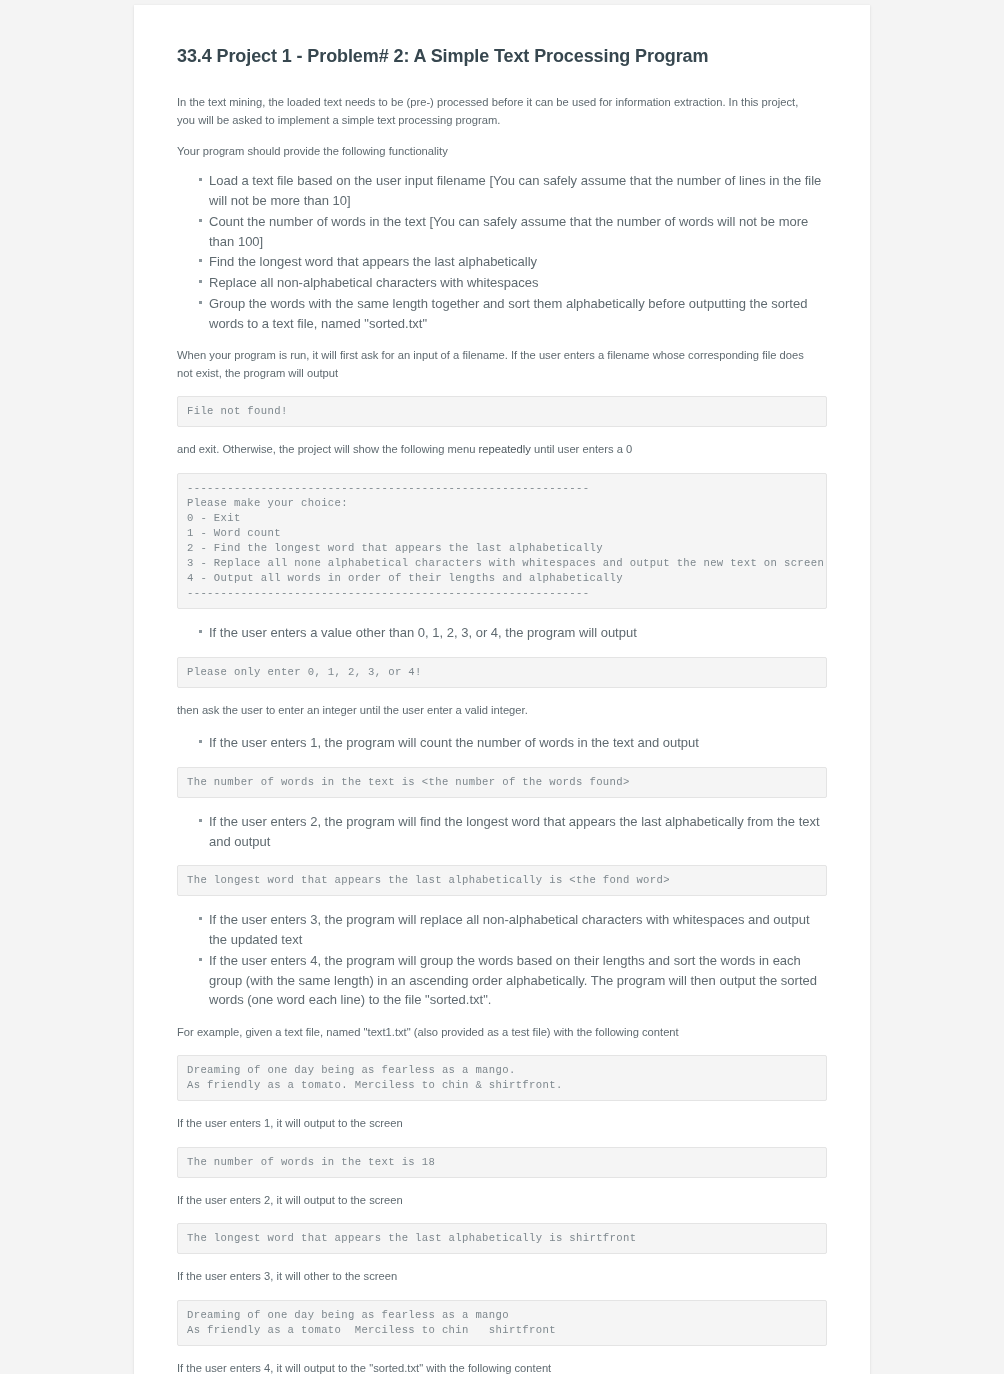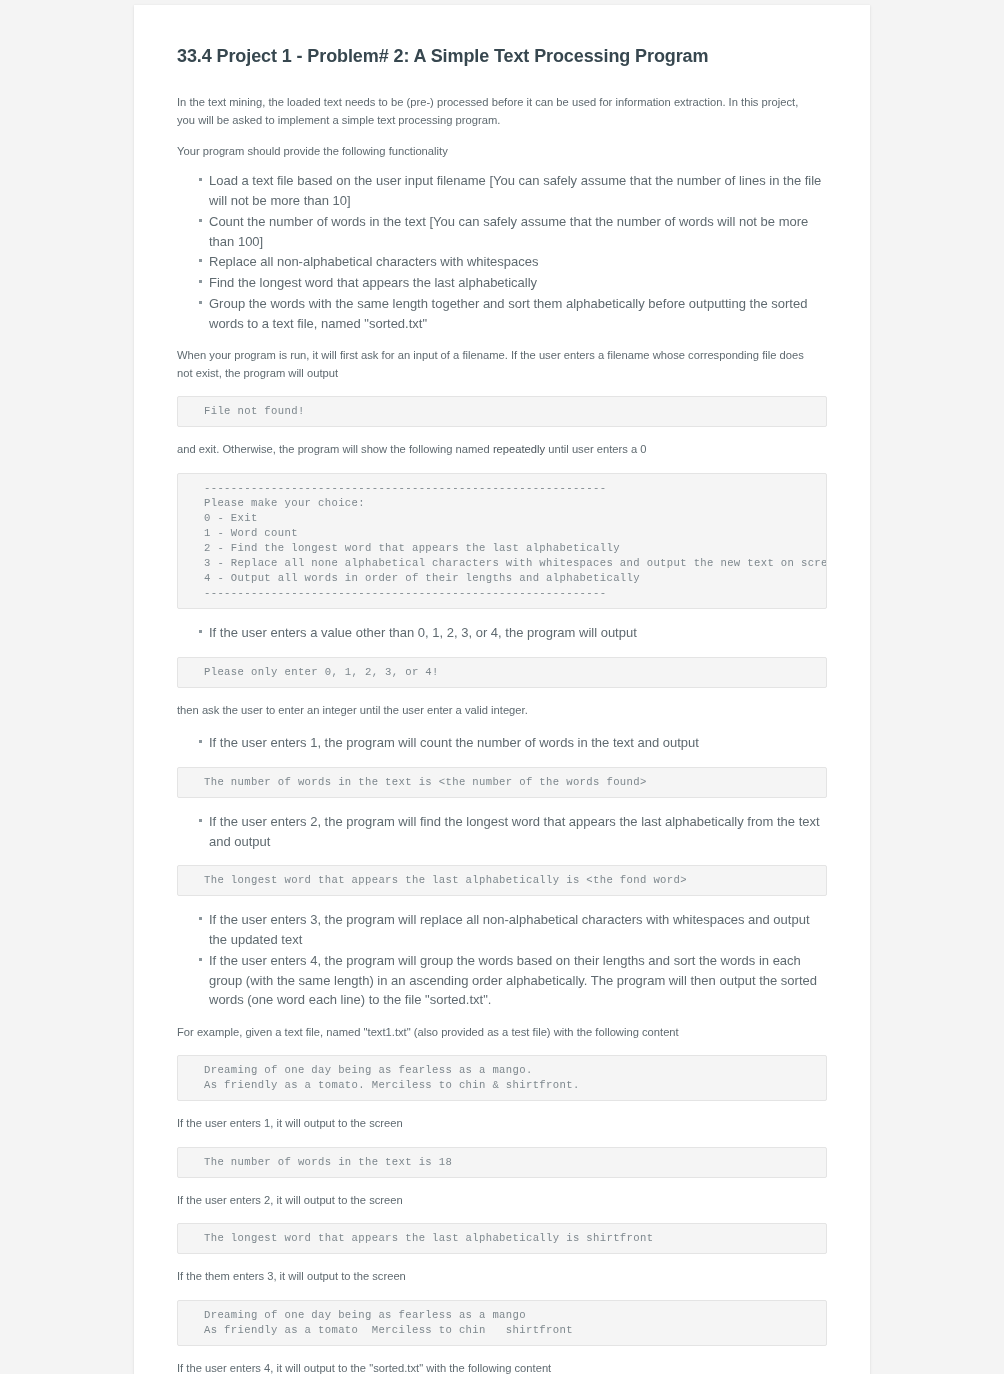--- a/index.html
+++ b/index.html
@@ -61,51 +61,51 @@
   }
   pre.code-block {
     background: #f5f5f5;
     border: 1px solid #e4e4e4;
     border-radius: 2px;
     font-family: "Liberation Mono", "DejaVu Sans Mono", monospace;
     font-size: 10.6px;
     line-height: 1.42;
     color: #7d878d;
     margin: 0 0 14px 0;
-    padding: 7px 26px;
+    padding: 7px 9px;
     white-space: pre;
     overflow-x: hidden;
     letter-spacing: 0.35px;
   }
   strong.em { font-weight: normal; color: #4b565c; }
 </style>
 </head>
 <body>
 
 <div class="page-card">
 
   <h1 class="doc-title">33.4 Project 1 - Problem# 2: A Simple Text Processing Program</h1>
 
   <p class="para">In the text mining, the loaded text needs to be (pre-) processed before it can be used for information extraction. In this project, you will be asked to implement a simple text processing program.</p>
 
   <p class="para tight">Your program should provide the following functionality</p>
 
   <ul class="doc-list">
     <li>Load a text file based on the user input filename [You can safely assume that the number of lines in the file will not be more than 10]</li>
     <li>Count the number of words in the text [You can safely assume that the number of words will not be more than 100]</li>
+    <li>Find the longest word that appears the last alphabetically</li>
     <li>Replace all non-alphabetical characters with whitespaces</li>
-    <li>Find the longest word that appears the last alphabetically</li>
     <li>Group the words with the same length together and sort them alphabetically before outputting the sorted words to a text file, named "sorted.txt"</li>
   </ul>
 
   <p class="para">When your program is run, it will first ask for an input of a filename. If the user enters a filename whose corresponding file does not exist, the program will output</p>
 
   <pre class="code-block">File not found!</pre>
 
-  <p class="para"><span>and exit. Otherwise, the program will show the following named </span><strong class="em">repeatedly</strong><span> until user enters a 0</span></p>
+  <p class="para"><span>and exit. Otherwise, the project will show the following menu </span><strong class="em">repeatedly</strong><span> until user enters a 0</span></p>
 
   <pre class="code-block">------------------------------------------------------------
 Please make your choice:
 0 - Exit
 1 - Word count
 2 - Find the longest word that appears the last alphabetically
 3 - Replace all none alphabetical characters with whitespaces and output the new text on screen
 4 - Output all words in order of their lengths and alphabetically
 ------------------------------------------------------------</pre>
 
@@ -140,21 +140,21 @@
 As friendly as a tomato. Merciless to chin &amp; shirtfront.</pre>
 
   <p class="para">If the user enters 1, it will output to the screen</p>
 
   <pre class="code-block">The number of words in the text is 18</pre>
 
   <p class="para">If the user enters 2, it will output to the screen</p>
 
   <pre class="code-block">The longest word that appears the last alphabetically is shirtfront</pre>
 
-  <p class="para">If the them enters 3, it will output to the screen</p>
+  <p class="para">If the user enters 3, it will other to the screen</p>
 
   <pre class="code-block">Dreaming of one day being as fearless as a mango
 As friendly as a tomato  Merciless to chin   shirtfront</pre>
 
   <p class="para">If the user enters 4, it will output to the "sorted.txt" with the following content</p>
 
   <pre class="code-block">a
 a
 As
 as

